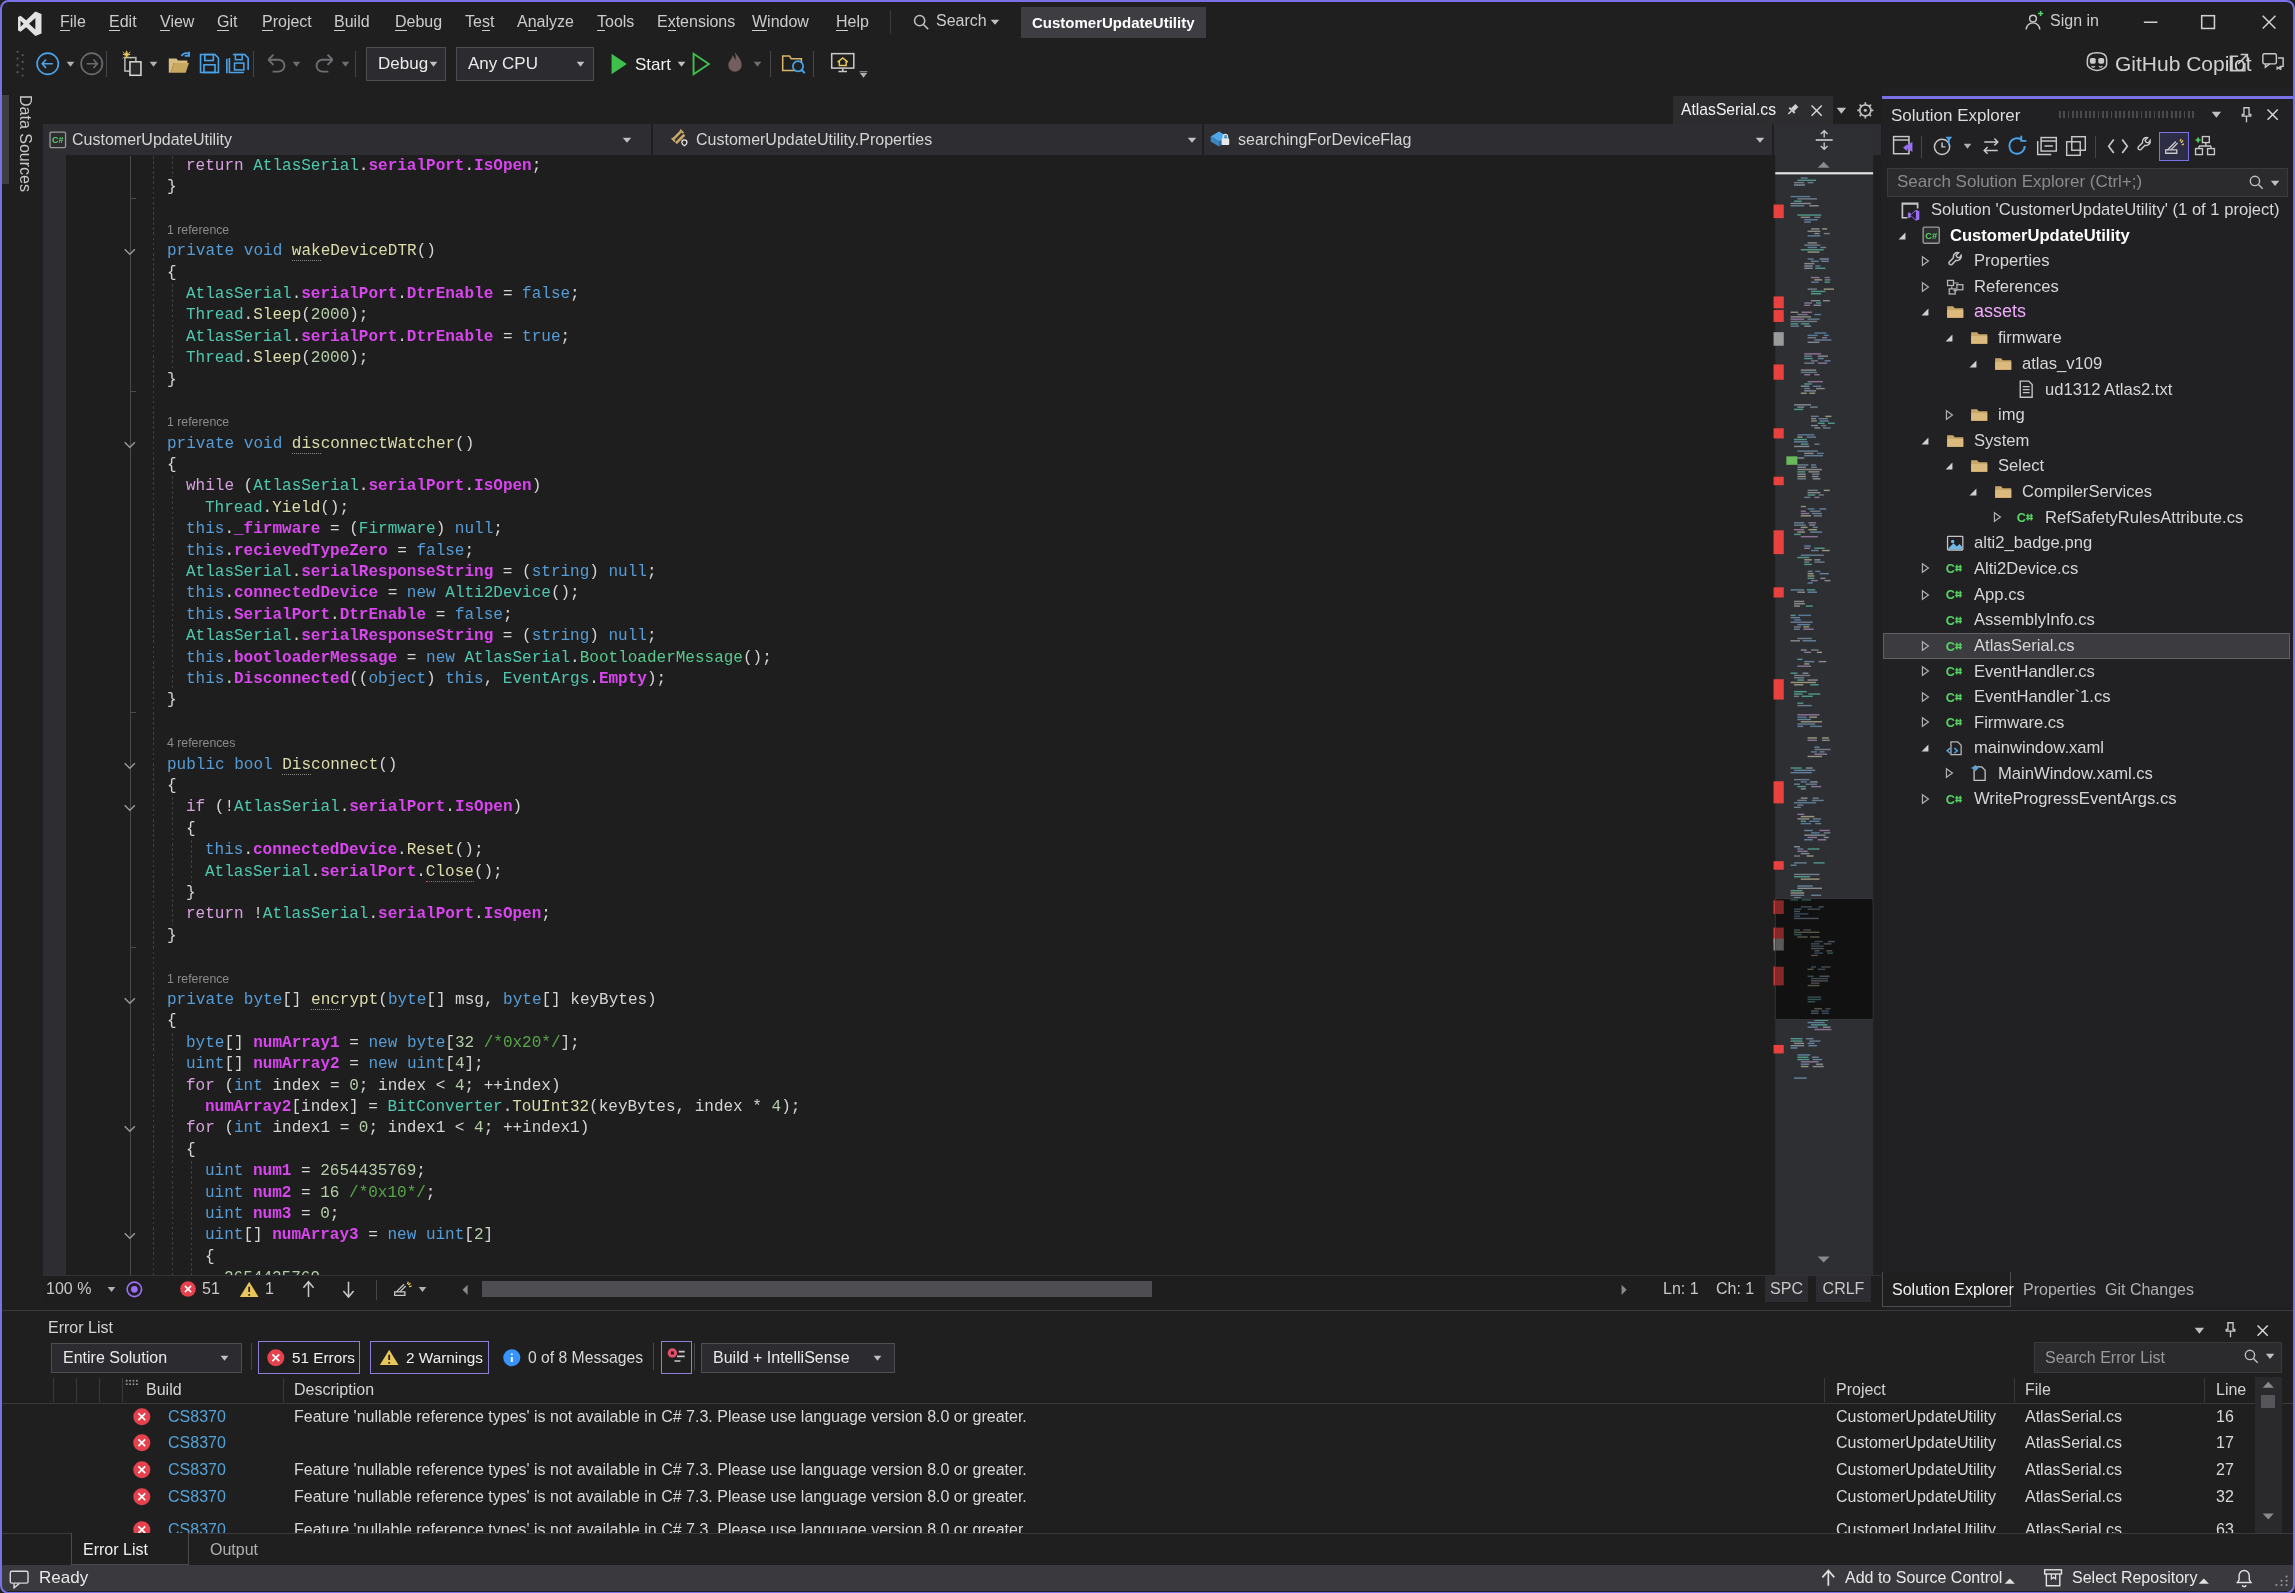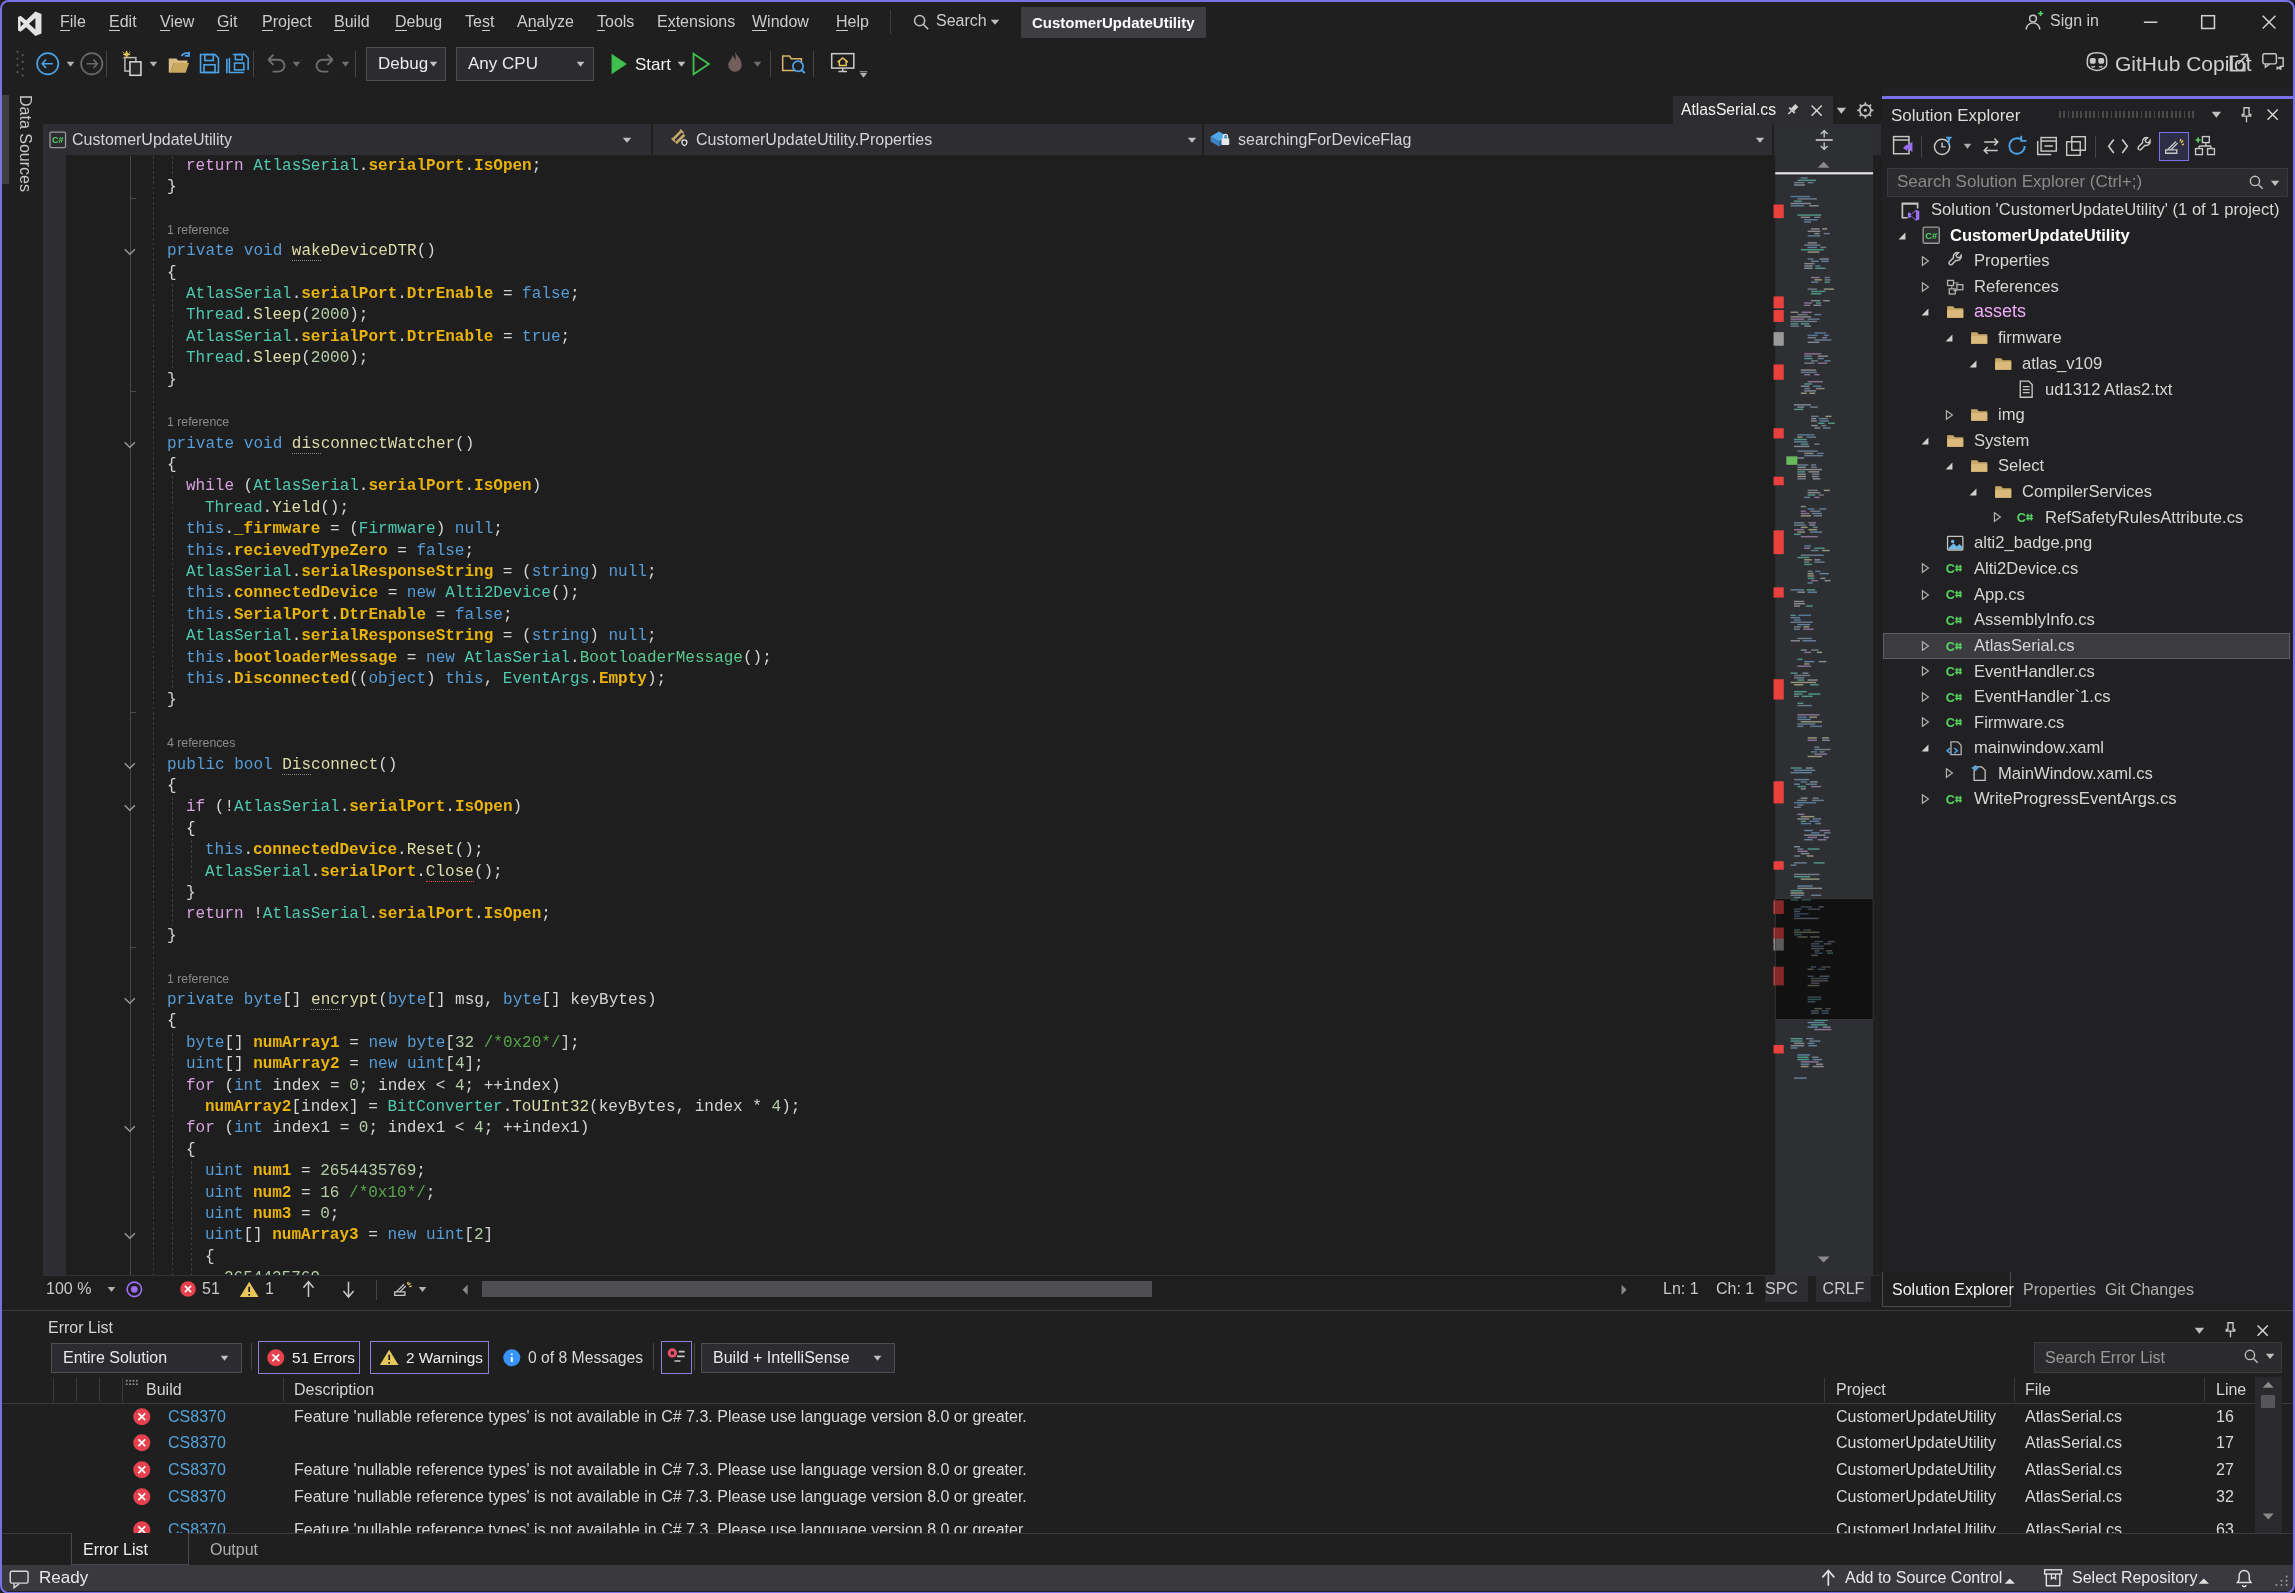--- a/index.html
+++ b/index.html
@@ -5,21 +5,21 @@
   font-family:"Liberation Sans",sans-serif; -webkit-font-smoothing:antialiased; }
 .abs { position:absolute; }
 .cl { position:absolute; height:21.4px; line-height:21.4px; font-family:"Liberation Mono",monospace;
       font-size:16px; color:#D4D4D4; white-space:pre; }
 .cl span.kw { color:#569CD6; }
 .cl span.ctl { color:#D8A0DF; }
 .cl span.typ { color:#4EC9B0; }
 .cl span.m { color:#DCDCAA; }
 .cl span.n { color:#B5CEA8; }
 .cl span.c { color:#57A64A; }
-.cl span.id { color:#eab308; font-weight:bold; }
+.cl span.id { color:#d946ef; font-weight:bold; }
 .cl span.dd { border-bottom:1.7px dotted #8a8a8a; }
 .cl span.sq { border-bottom:1.7px dotted #e0474e; }
 .lens { position:absolute; height:21.4px; line-height:21.4px; font-size:12.3px; color:#8a8a8a; }
 .ig { position:absolute; width:0.9px; background:repeating-linear-gradient(to bottom,#3f3f3f 0 2.6px,transparent 2.6px 5.1px); }
 .menu { position:absolute; top:3.4px; height:37px; line-height:37px; font-size:16px; color:#cccccc; }
 .menu u { text-decoration:none; border-bottom:0.9px solid #cccccc; }
 .tbsep { position:absolute; top:51px; width:0.9px; height:25.5px; background:#46464a; }
 .combo { position:absolute; background:#2c2c30; border:0.9px solid #4d4d52; color:#eaeaea; font-size:17px; }
 .icontxt { color:#d0d0d0; font-size:17px; }
 svg { display:block; }
@@ -809,21 +809,21 @@
     </svg>
 <svg style="position:absolute;left:460px;top:1283px" width="10.2" height="13.6" viewBox="0 0 12 16">
       <path d="M9 2 L3 8 L9 14 Z" fill="#8a8a8a"></path>
     </svg>
 <div class="abs" style="left:482px;top:1281px;width:670px;height:16px;background:#4d4d52"></div>
 <svg style="position:absolute;left:1619px;top:1283px" width="10.2" height="13.6" viewBox="0 0 12 16">
       <path d="M3 2 L9 8 L3 14 Z" fill="#8a8a8a"></path>
     </svg>
 <div class="abs icontxt" style="left:1663px;top:1275px;height:28px;line-height:28px;font-size:16px;color:#c8c8c8">Ln:&nbsp;1</div>
 <div class="abs icontxt" style="left:1716px;top:1275px;height:28px;line-height:28px;font-size:16px;color:#c8c8c8">Ch:&nbsp;1</div>
-<div class="abs" style="left:1765px;top:1276px;width:43px;height:26px;background:#2d2d31;color:#c8c8c8;font-size:16px;text-align:left;line-height:26px">SPC</div>
+<div class="abs" style="left:1765px;top:1276px;width:43px;height:26px;background:#2d2d31;color:#c8c8c8;font-size:16px;text-align:center;line-height:26px">SPC</div>
 <div class="abs" style="left:1816px;top:1276px;width:55px;height:26px;background:#2d2d31;color:#c8c8c8;font-size:16px;text-align:center;line-height:26px">CRLF</div>
 
 
 <div class="abs" style="left:1882px;top:88px;width:411px;height:1220px;background:#212123"></div>
 <div class="abs" style="left:1882px;top:96px;width:411px;height:3.4px;background:#7a71e8"></div>
 <div class="abs" style="left:1891px;top:100px;height:31px;line-height:31px;font-size:17px;color:#dcdcdc">Solution Explorer</div>
 <div class="abs" style="left:2059px;top:111px;width:136px;height:6.8px;background:repeating-linear-gradient(to right,#4a4a4a 0 1.7px,transparent 1.7px 4.3px)"></div>
 <svg style="position:absolute;left:2210px;top:110px" width="12.8" height="9.4" viewBox="0 0 15 11">
       <path d="M2 2 L7.5 9 L13 2 Z" fill="#c0c0c0"></path>
     </svg>

